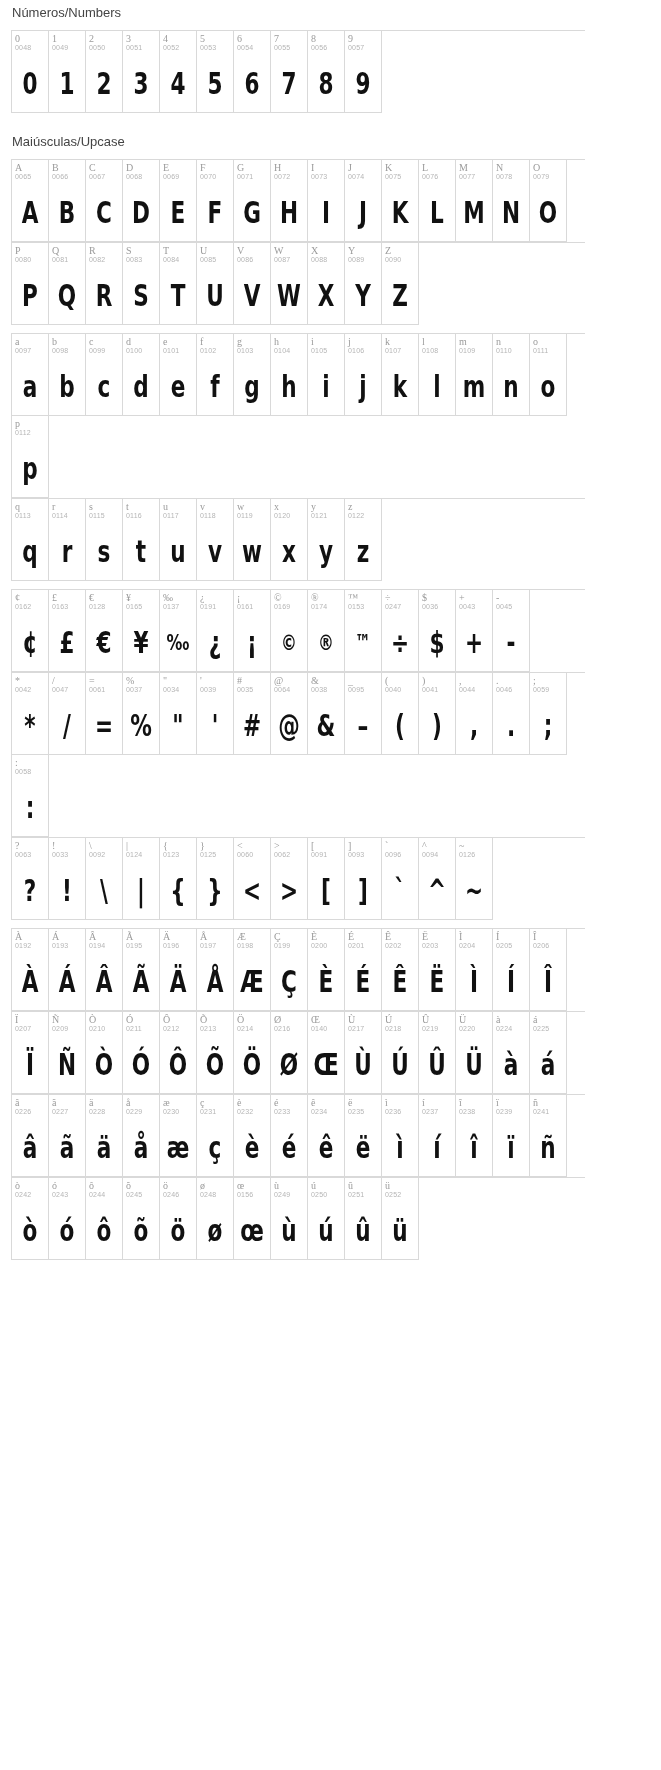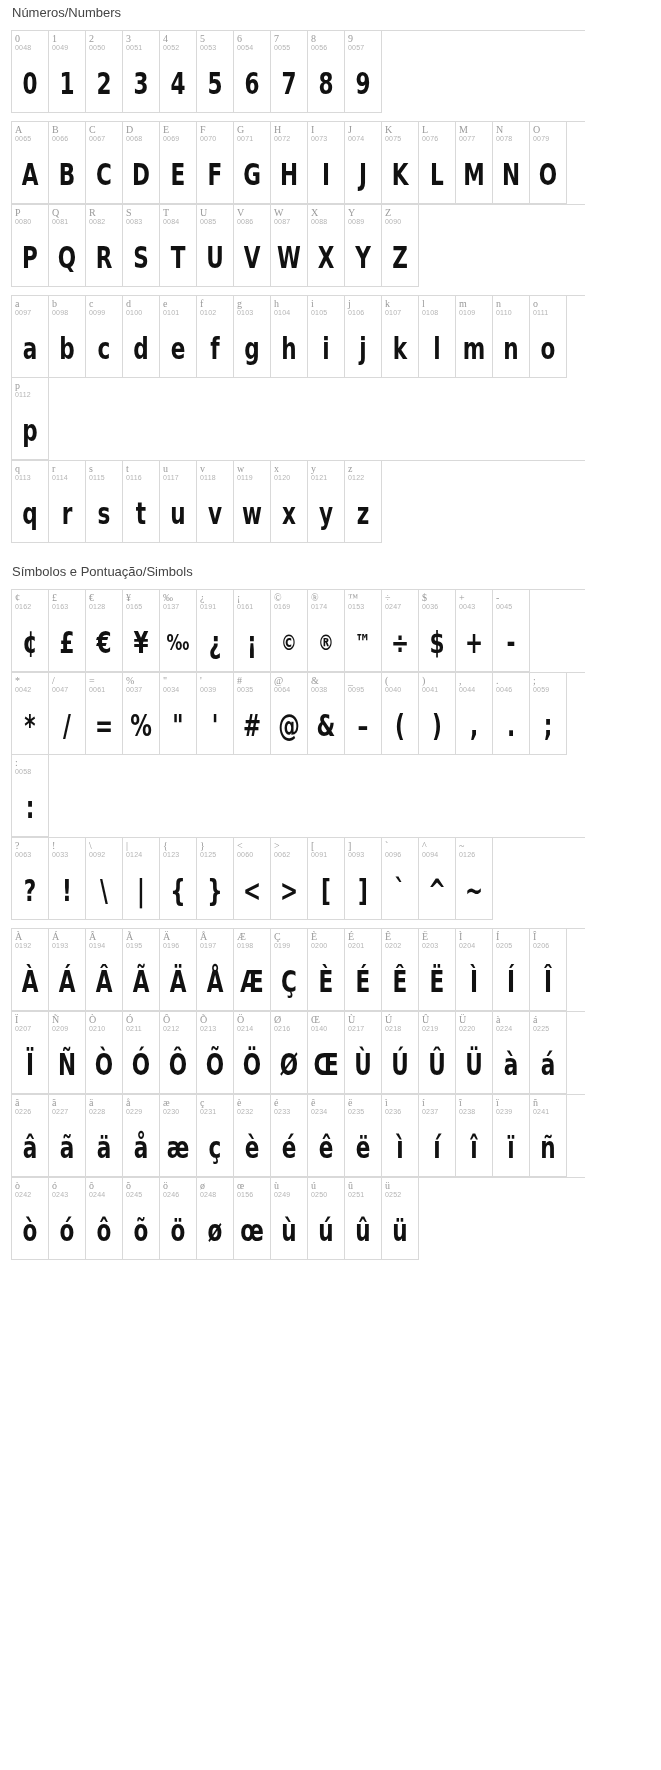--- a/index.html
+++ b/index.html
@@ -167,20 +167,21 @@
           <div class="meta">
             <span class="ch">9</span>
             <span class="code">0057</span>
           </div>
           <div class="glyph">9</div>
         </div>
       </div>
       <div class="spacer"></div>
     </div>
     <div class="section">
+      <div class="section-title">Maiúsculas/Upcase</div>
       <div class="grid">
         <div class="cell">
           <div class="meta">
             <span class="ch">A</span>
             <span class="code">0065</span>
           </div>
           <div class="glyph">A</div>
         </div>
         <div class="cell">
           <div class="meta">
@@ -545,21 +546,20 @@
           <div class="meta">
             <span class="ch">z</span>
             <span class="code">0122</span>
           </div>
           <div class="glyph">z</div>
         </div>
       </div>
       <div class="spacer"></div>
     </div>
     <div class="section">
-      <div class="section-title">Símbolos e Pontuação/Simbols</div>
       <div class="grid">
         <div class="cell">
           <div class="meta">
             <span class="ch">¢</span>
             <span class="code">0162</span>
           </div>
           <div class="glyph">¢</div>
         </div>
         <div class="cell">
           <div class="meta">

